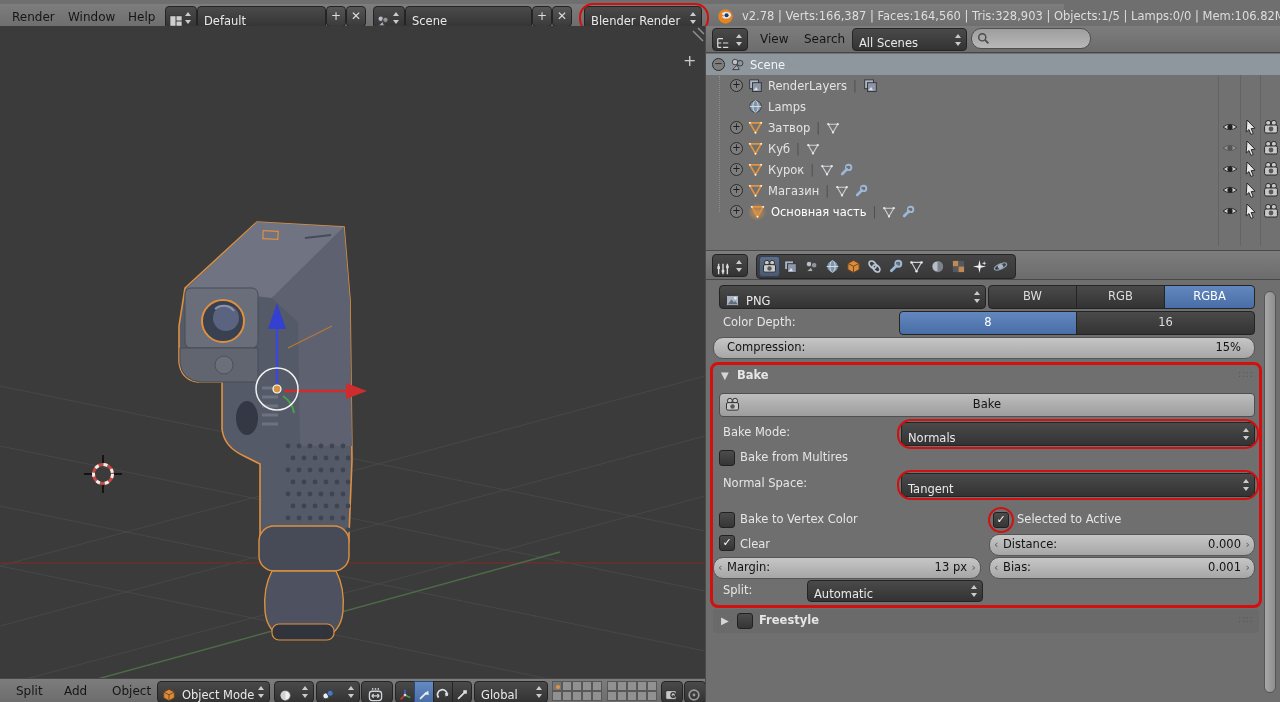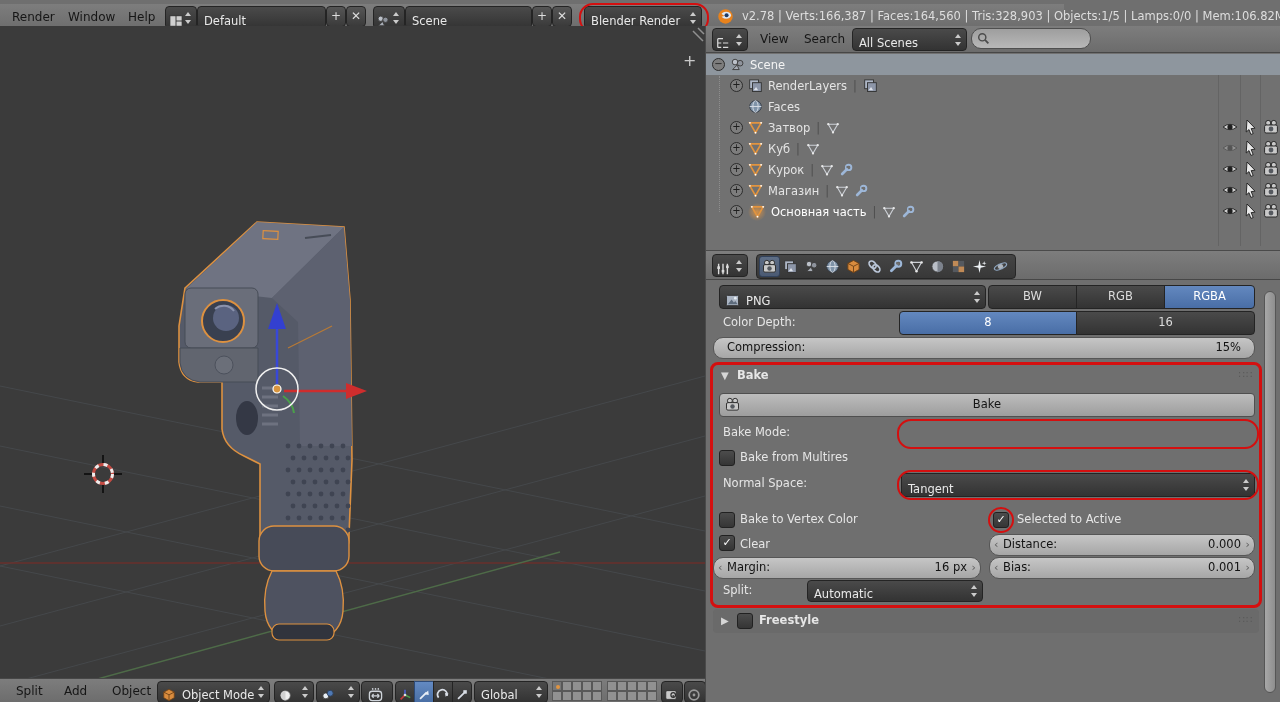--- a/index.html
+++ b/index.html
@@ -500,21 +500,21 @@
         <span>RenderLayers</span>
         <span class="vsep">|</span>
         <svg width="15" height="15" viewBox="0 0 16 16">
             <use href="#i-rlayer"></use>
           </svg>
       </div>
       <div class="orow" style="top:44px;padding-left:42px">
         <svg width="15" height="15" viewBox="0 0 16 16">
             <use href="#i-world"></use>
           </svg>
-        <span>Faces</span>
+        <span>Lamps</span>
       </div>
 
       <div class="orow" style="top:65px;padding-left:24px">
         <span class="exp">+</span>
         <svg width="15" height="15" viewBox="0 0 16 16">
             <use href="#i-meshobj"></use>
           </svg>
         <span>Затвор</span>
         <span class="vsep">|</span>
         <svg width="14" height="14" viewBox="0 0 16 16">
@@ -756,20 +756,24 @@
         <span class="grip abs" style="right:6px;top:4px">∷∷</span>
 
         <div class="abs" style="left:6px;top:28px;width:534px;height:22px;background:linear-gradient(#bdbdbd,#9d9d9d);border:1px solid #4f4f4f;border-radius:4px;color:#151515;text-align:center;line-height:21px">
           <svg width="15" height="15" viewBox="0 0 16 16" style="position:absolute;left:5px;top:3px">
               <use href="#i-cam"></use>
             </svg>
           <span>Bake</span>
         </div>
 
         <div class="lbl" style="left:10px;top:60px">Bake Mode:</div>
+        <div class="dk" style="left:188px;top:57px;width:352px;height:22px">
+          <span class="tx">Normals</span>
+          <span class="spin"></span>
+        </div>
         <div class="redell" style="left:184px;top:54px;width:358px;height:26px"></div>
 
         <span class="cb" style="left:6px;top:85px"></span>
         <div class="lbl" style="left:27px;top:85px">Bake from Multires</div>
 
         <div class="lbl" style="left:10px;top:111px">Normal Space:</div>
         <div class="dk" style="left:188px;top:108px;width:352px;height:22px">
           <span class="tx">Tangent</span>
           <span class="spin"></span>
         </div>
@@ -788,21 +792,21 @@
         <div class="sl" style="left:276px;top:169px;width:264px">
           <span class="arl">‹</span>
           <span class="la">Distance:</span>
           <span class="va">0.000</span>
           <span class="arr">›</span>
         </div>
 
         <div class="sl" style="left:0;top:192px;width:266px">
           <span class="arl">‹</span>
           <span class="la">Margin:</span>
-          <span class="va">16 px</span>
+          <span class="va">13 px</span>
           <span class="arr">›</span>
         </div>
         <div class="sl" style="left:276px;top:192px;width:264px">
           <span class="arl">‹</span>
           <span class="la">Bias:</span>
           <span class="va">0.001</span>
           <span class="arr">›</span>
         </div>
 
         <div class="lbl" style="left:10px;top:218px">Split:</div>

